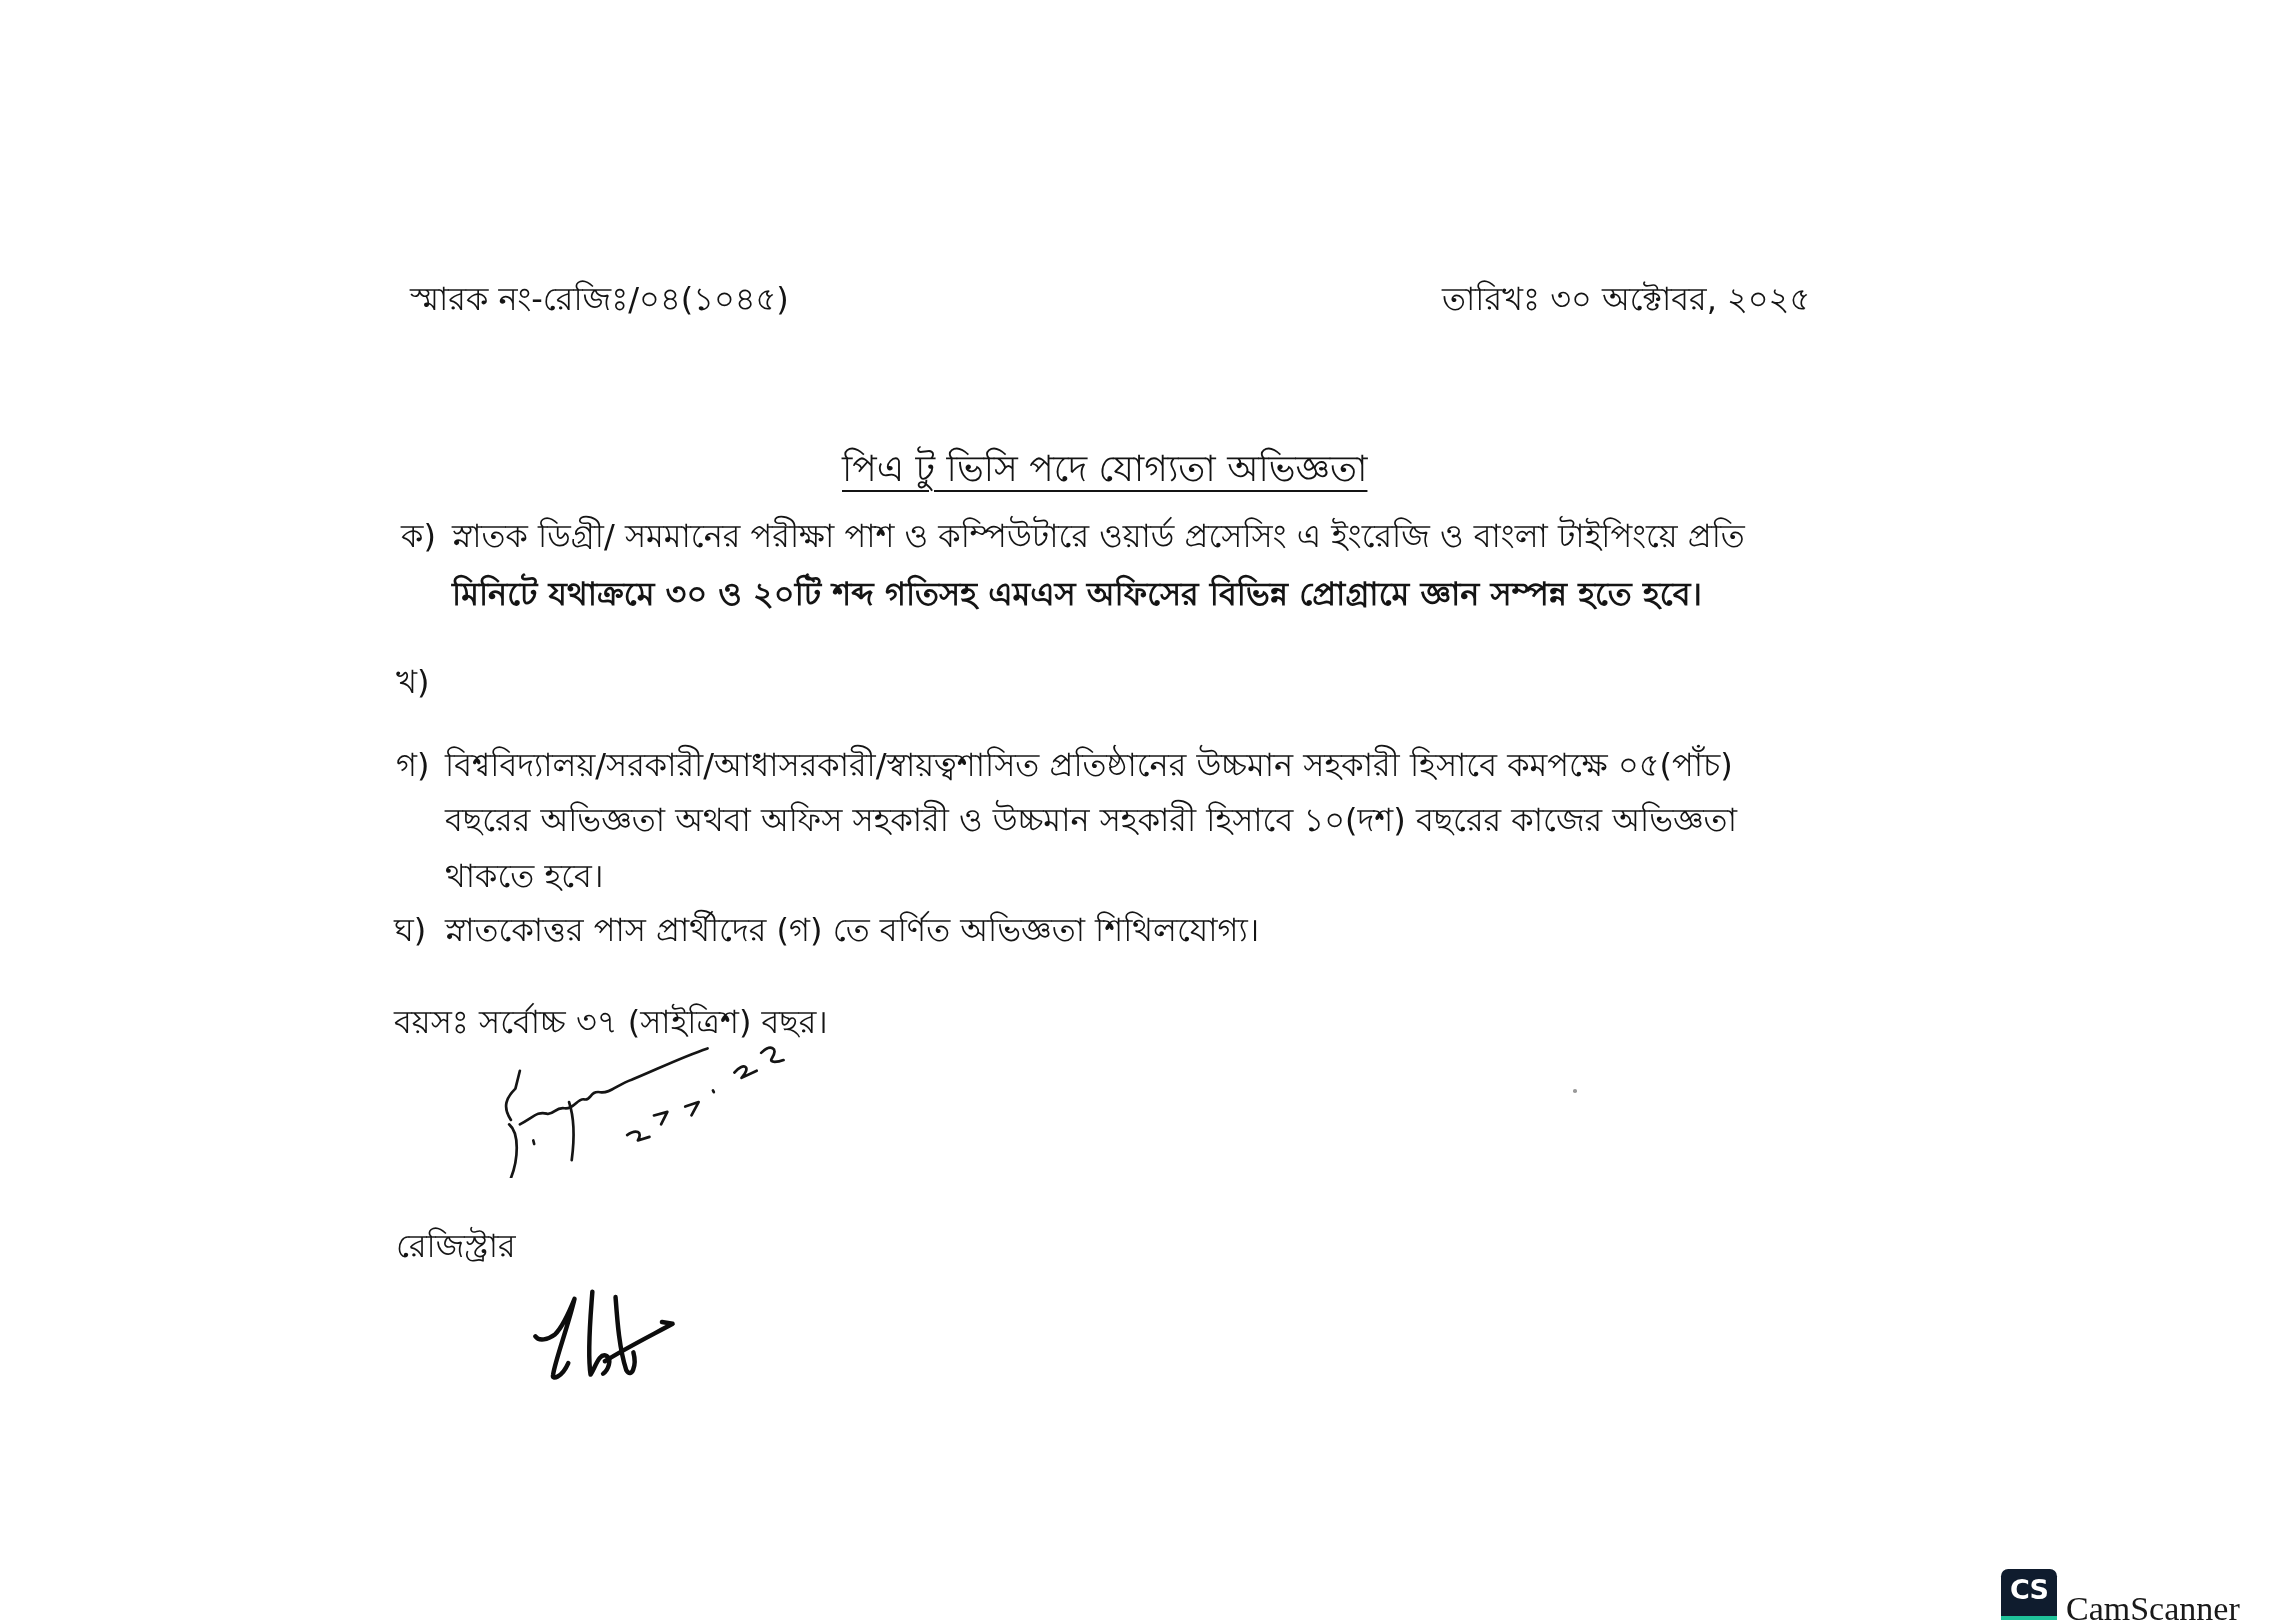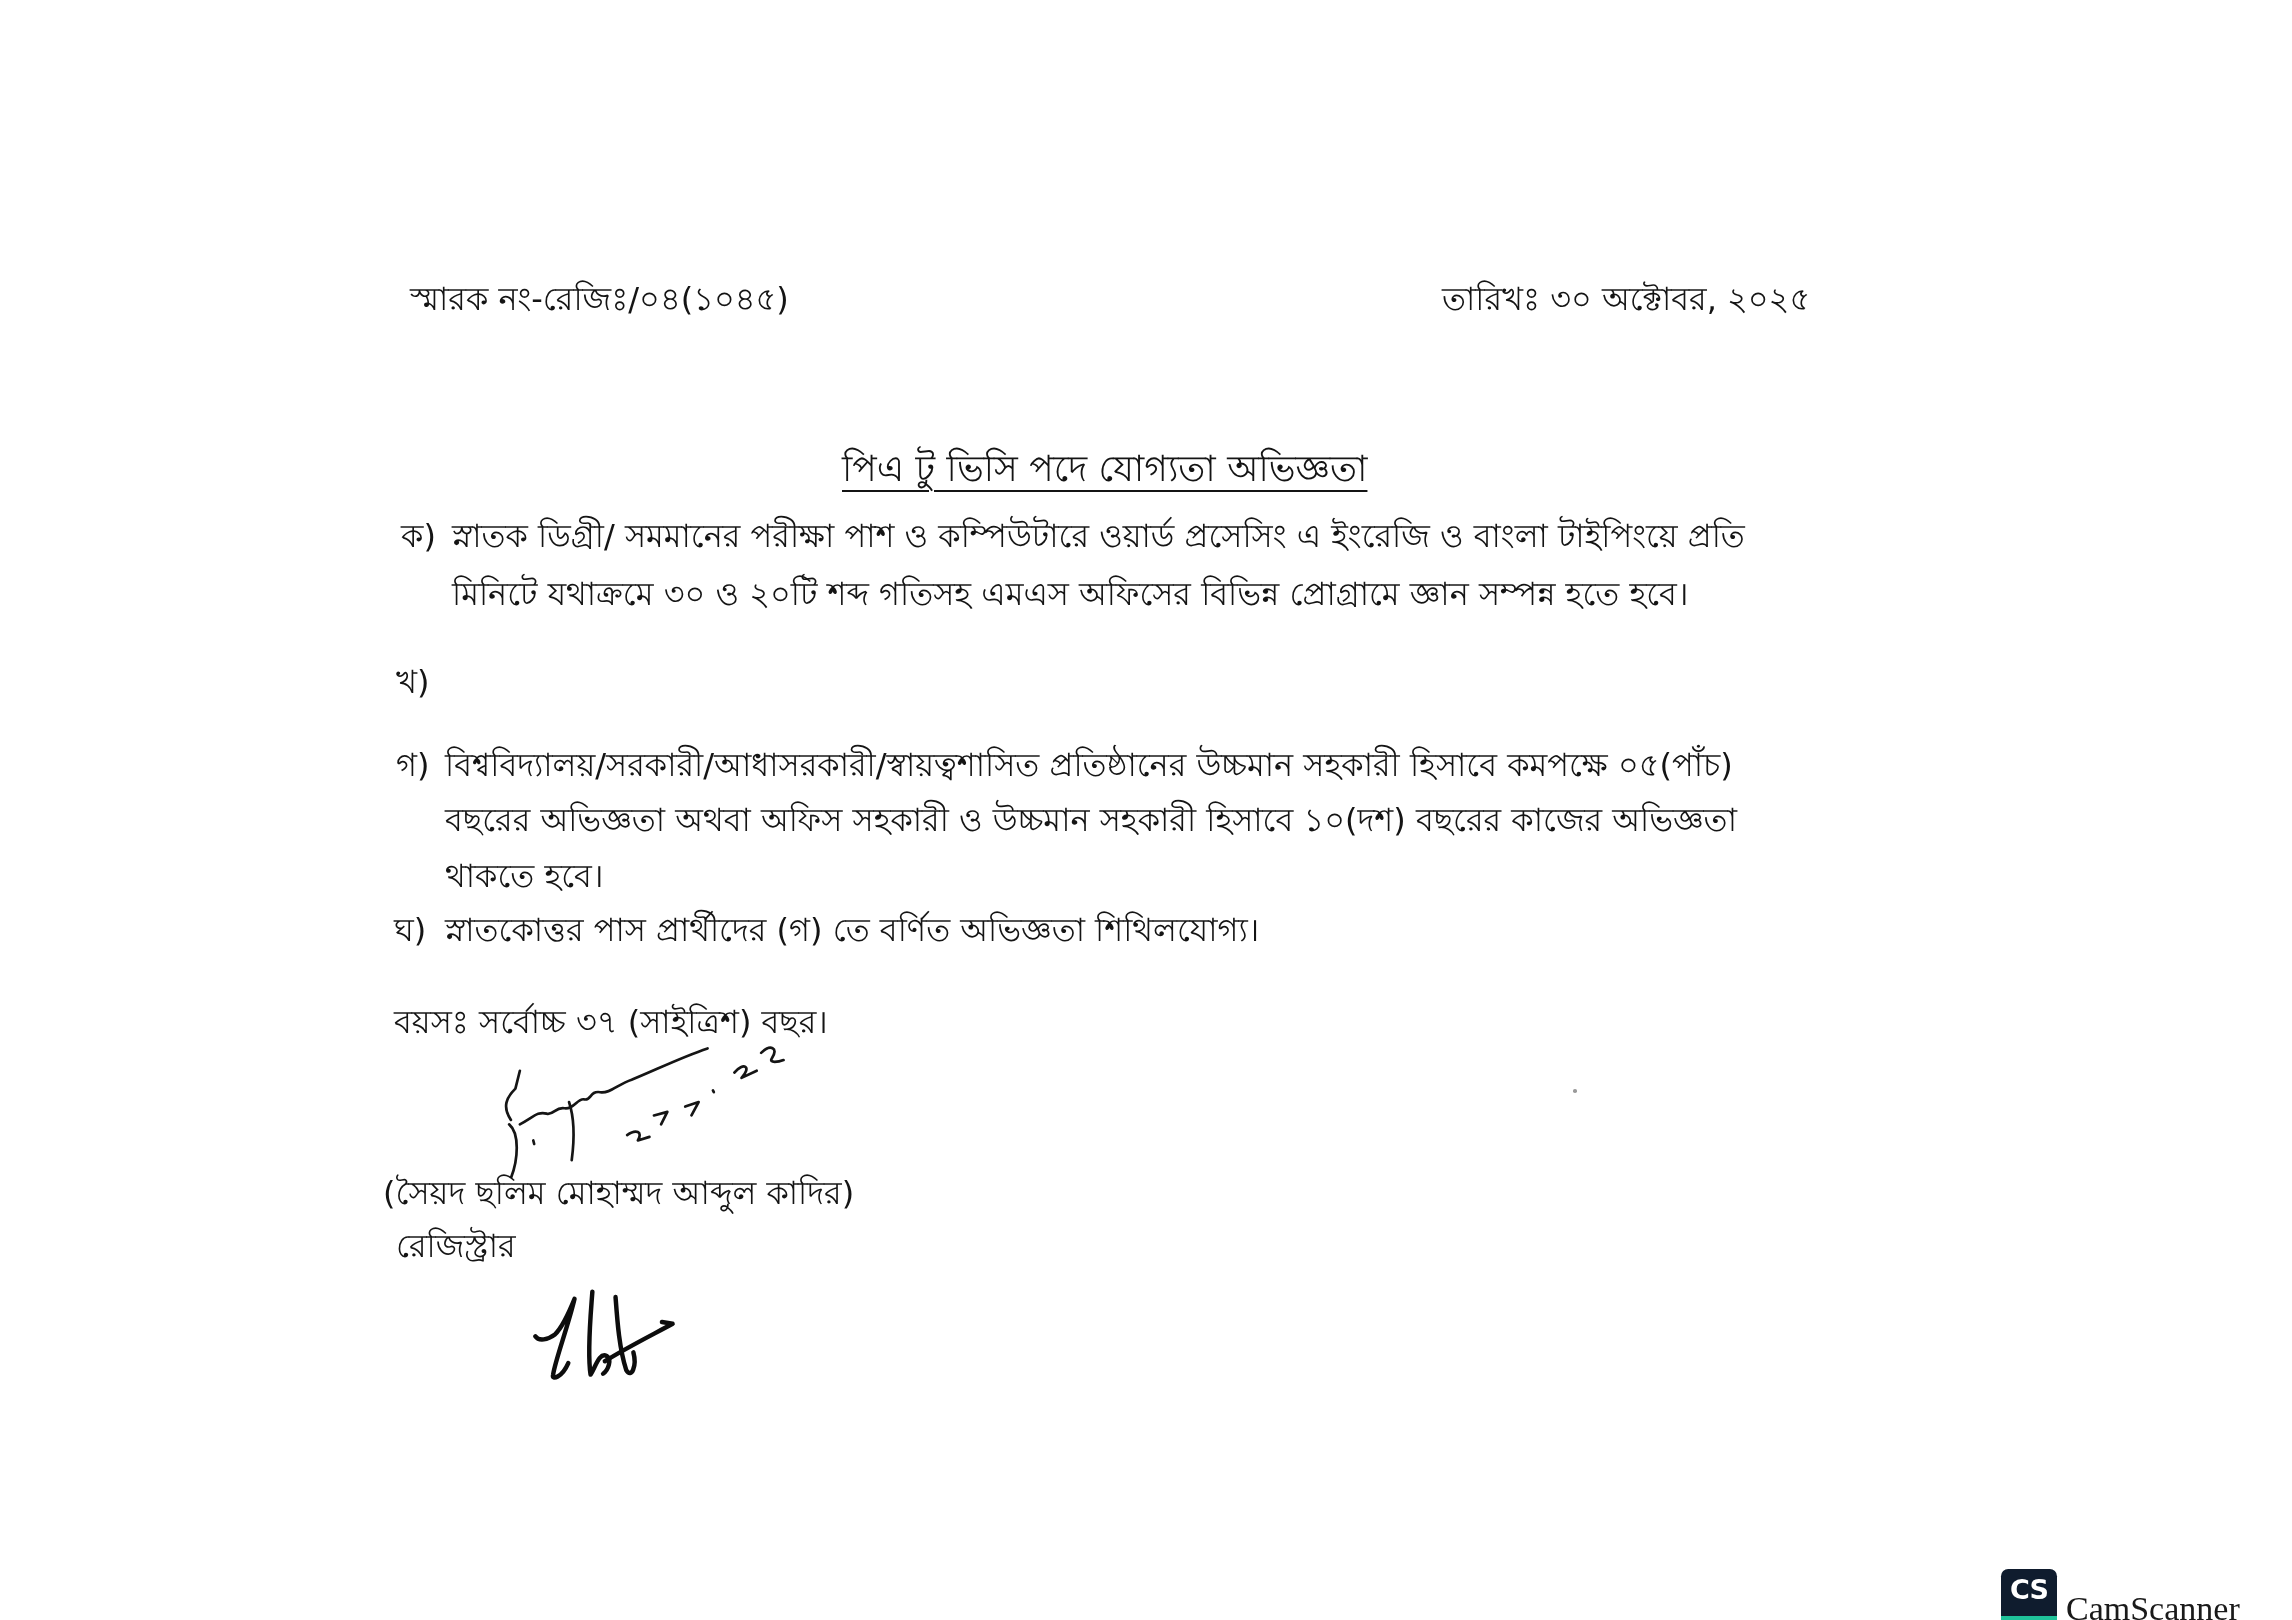--- a/index.html
+++ b/index.html
@@ -37,21 +37,21 @@
       font-size: 36px;
       text-decoration: underline;
       text-underline-offset: 9px;
       text-decoration-thickness: 1.8px;
     }
     .item-label { position: absolute; font-size: 32px; color: #141414; white-space: nowrap; }
     .line { position: absolute; font-size: 32px; color: #141414; white-space: nowrap; }
 
     .ka-label { left: 401px; top: 479px; }
     .ka-l1 { left: 452px; top: 479px; }
-    .ka-l2 { left: 452px; top: 537px; }
+    .ka-l2 { left: 452px; top: 537px; font-weight: bold; }
 
     .kha-label { left: 396px; top: 625px; }
     .kha-l1 { left: 448px; top: 625px; }
 
     .ga-label { left: 396px; top: 708px; }
     .ga-l1 { left: 445px; top: 708px; }
     .ga-l2 { left: 445px; top: 763px; }
     .ga-l3 { left: 445px; top: 819px; }
 
     .gha-label { left: 394px; top: 873px; }
@@ -154,21 +154,20 @@
       <path d="M55 118 L 56 122"></path>
       <path d="M160 112 C 170 105, 178 108, 172 118 L 185 114"></path>
       <path d="M190 90 L 205 86 L 198 100"></path>
       <path d="M225 80 L 240 75 L 232 90"></path>
       <path d="M256 62 L 257 64"></path>
       <path d="M280 42 C 290 30, 300 35, 288 48 L 305 40"></path>
       <path d="M310 20 C 320 10, 330 14, 322 26 C 318 32, 330 30, 335 28"></path>
     </g>
   </svg>
 
-  <div class="line signer-name">(সৈয়দ ছলিম মোহাম্মদ আব্দুল কাদির)</div>
   <div class="line signer-title">রেজিস্ট্রার</div>
 
   <svg class="signature-2" viewBox="0 0 180 120">
     <g fill="none" stroke="#0d0d0d" stroke-width="5" stroke-linecap="round" stroke-linejoin="round">
       <path d="M18 62 C 22 68, 32 66, 40 60 C 50 50, 58 30, 62 20 C 55 50, 40 90, 38 105 C 36 112, 48 108, 55 92"></path>
       <path d="M82 12 C 80 40, 76 80, 80 105 C 86 95, 90 80, 98 84 C 104 88, 100 100, 94 104"></path>
       <path d="M108 18 C 110 45, 112 75, 120 100 C 126 110, 132 95, 128 80"></path>
       <path d="M96 90 C 120 75, 150 60, 172 48 L 160 46"></path>
     </g>
   </svg>

